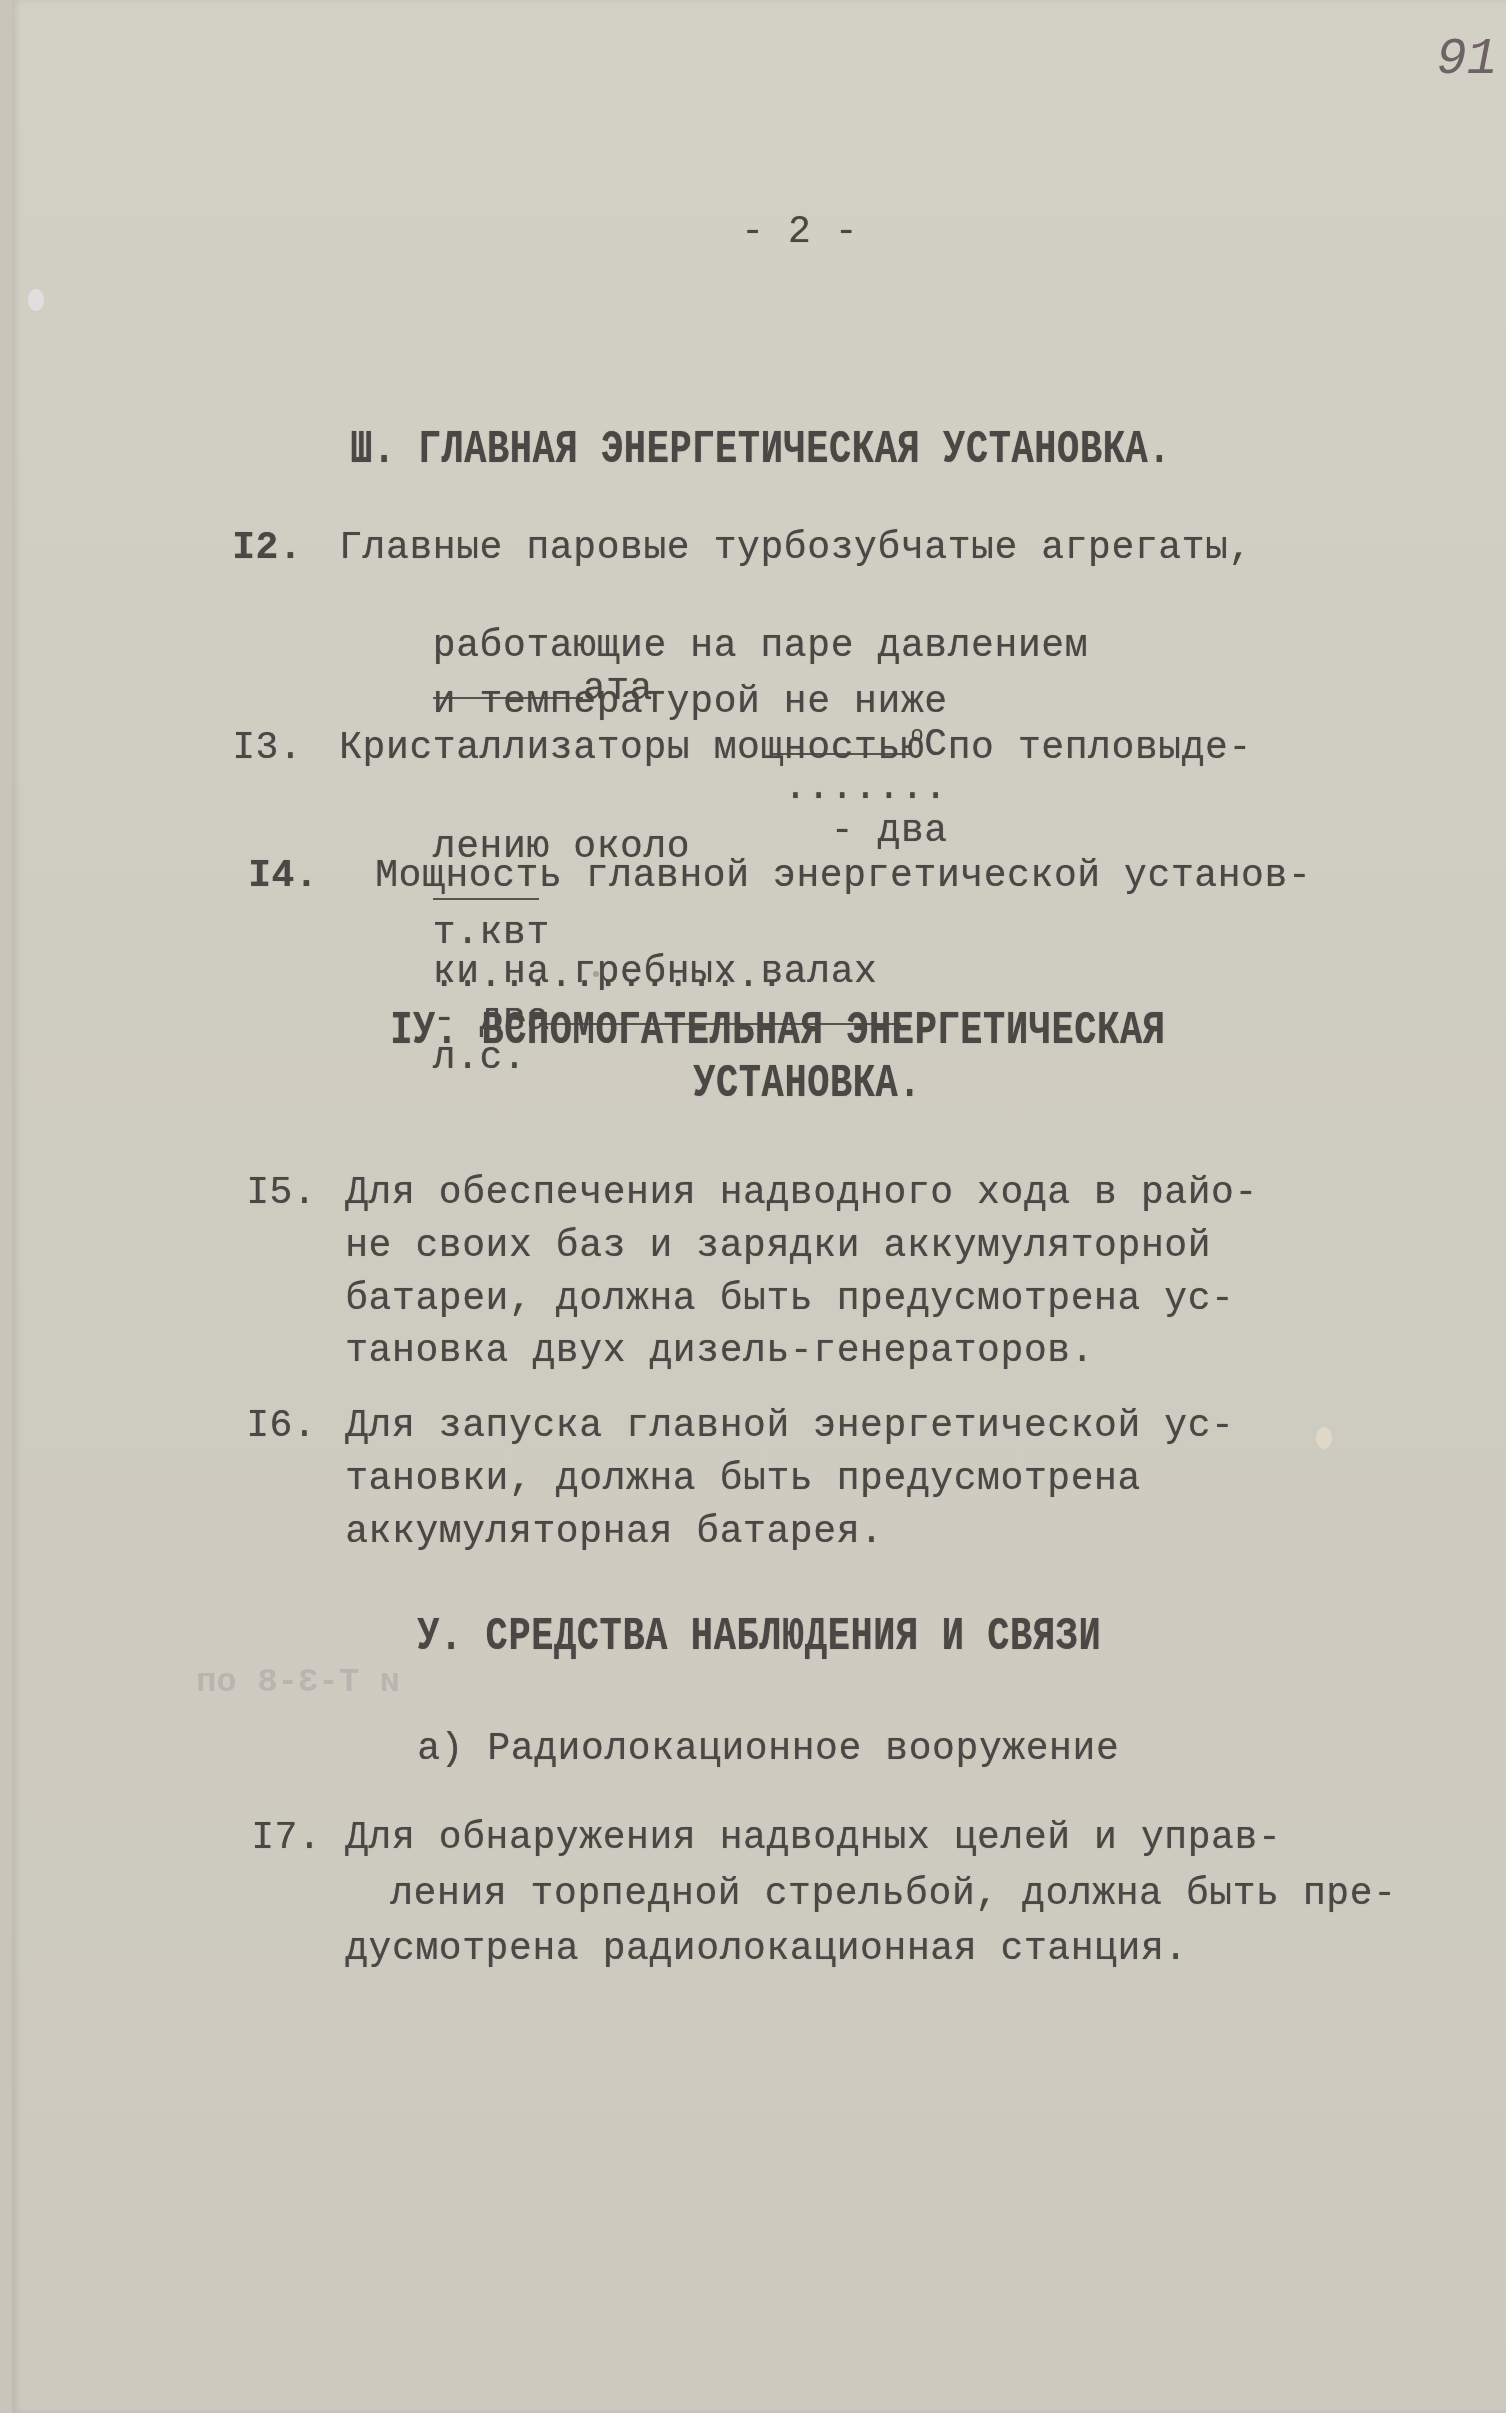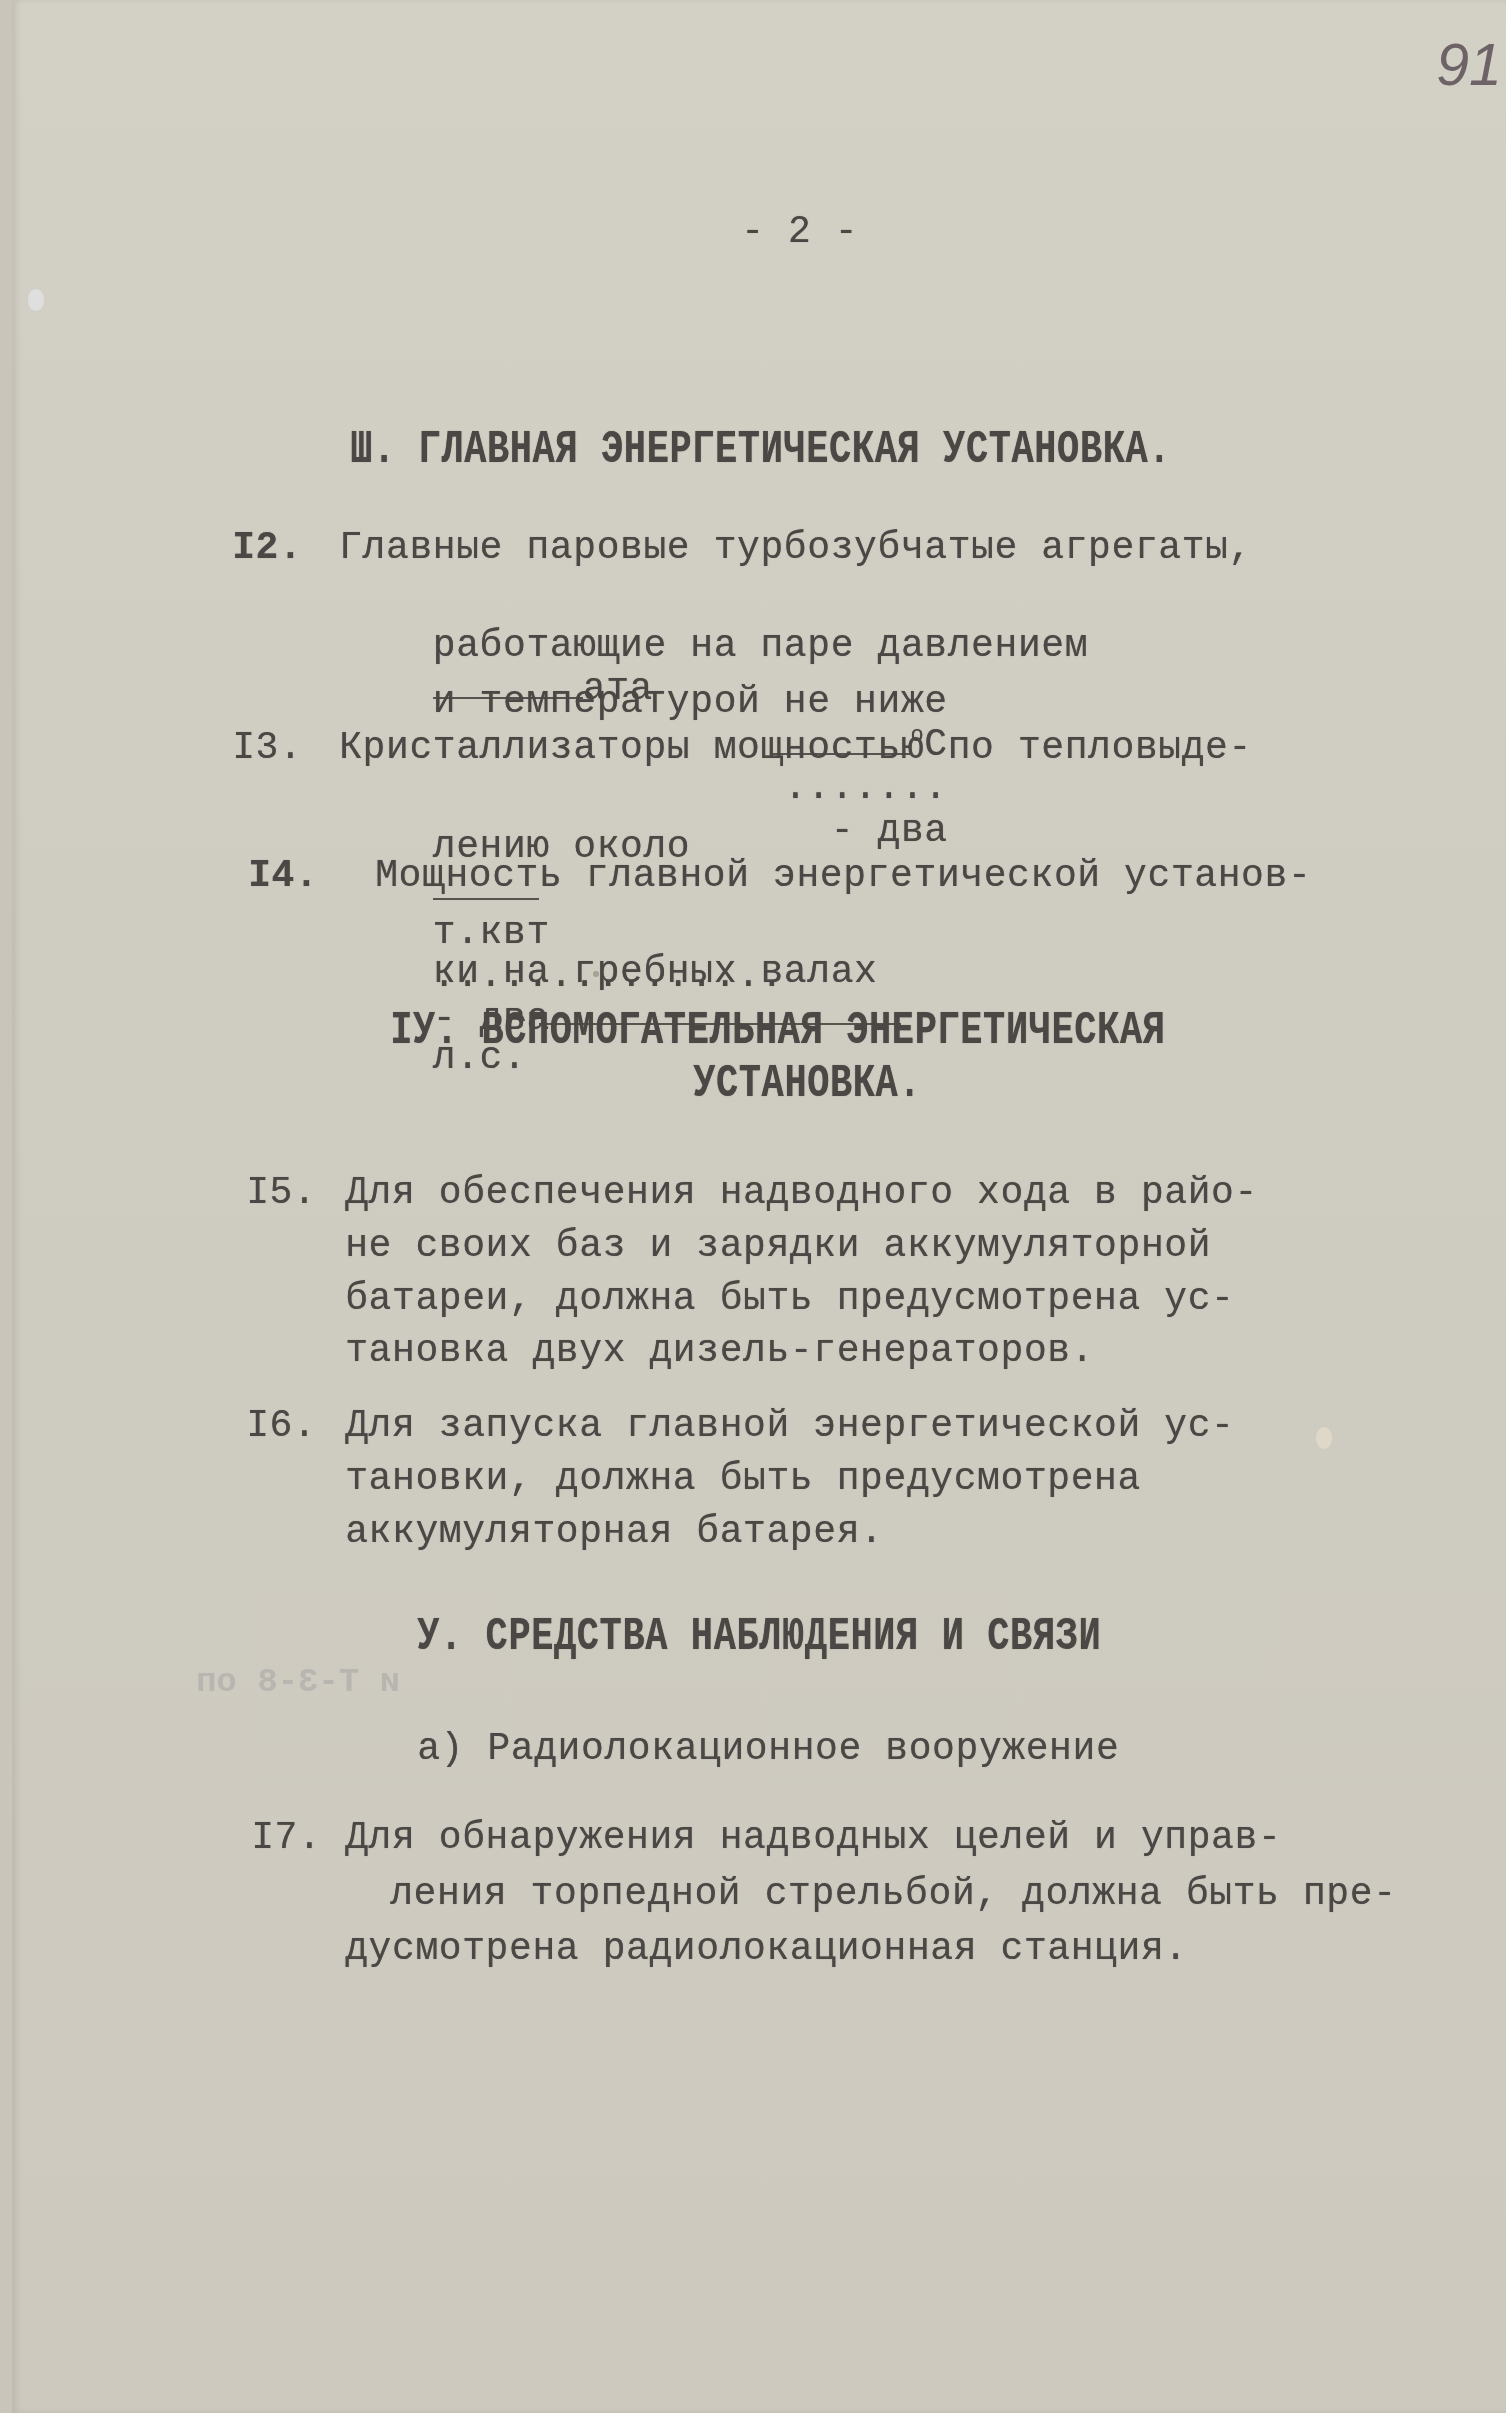--- a/index.html
+++ b/index.html
@@ -9,21 +9,21 @@
     font-family: "Liberation Mono", "DejaVu Sans Mono", monospace;
     color: #4a4744;
   }
   .page {
     position: absolute; left: 12.2px; top: 0; width: 1495px; height: 2413px;
     background: linear-gradient(180deg, #d3d0c6 0%, #cfccc2 40%, #cdc9bf 100%);
     box-shadow: inset 4.4px 0 6.7px rgba(0,0,0,0.08);
   }
   .typed { position: absolute; font-size: 38px; letter-spacing: 0.6px; white-space: pre; text-shadow: 0 0 0.8px rgba(60,58,55,0.6); }
   .heading { font-weight: bold; transform: scaleY(1.25); transform-origin: left top; font-size: 37px; }
-  .handnum { position: absolute; left: 1424px; top: 31px; font-family: Liberation Sans, sans-serif; font-size: 59px; color: #6d6266; font-style: italic; }
+  .handnum { position: absolute; left: 1424px; top: 31px; font-family: Liberation Mono, monospace; font-size: 51px; color: #6d6266; font-style: italic; }
   .pagenum { left: 729px; top: 210px; }
   .num { position: absolute; }
   .blank { display: inline-block; border-bottom: 2.2px solid #57534f; vertical-align: baseline; }
   .ghost { position: absolute; left: 184px; top: 1663px; font-size: 34px; color: rgba(110,110,120,0.22); font-weight: bold; transform: scaleX(-1); }
   .mark { position: absolute; border-radius: 50%; }
 </style>
 </head>
 <body>
 
 <div class="page">

